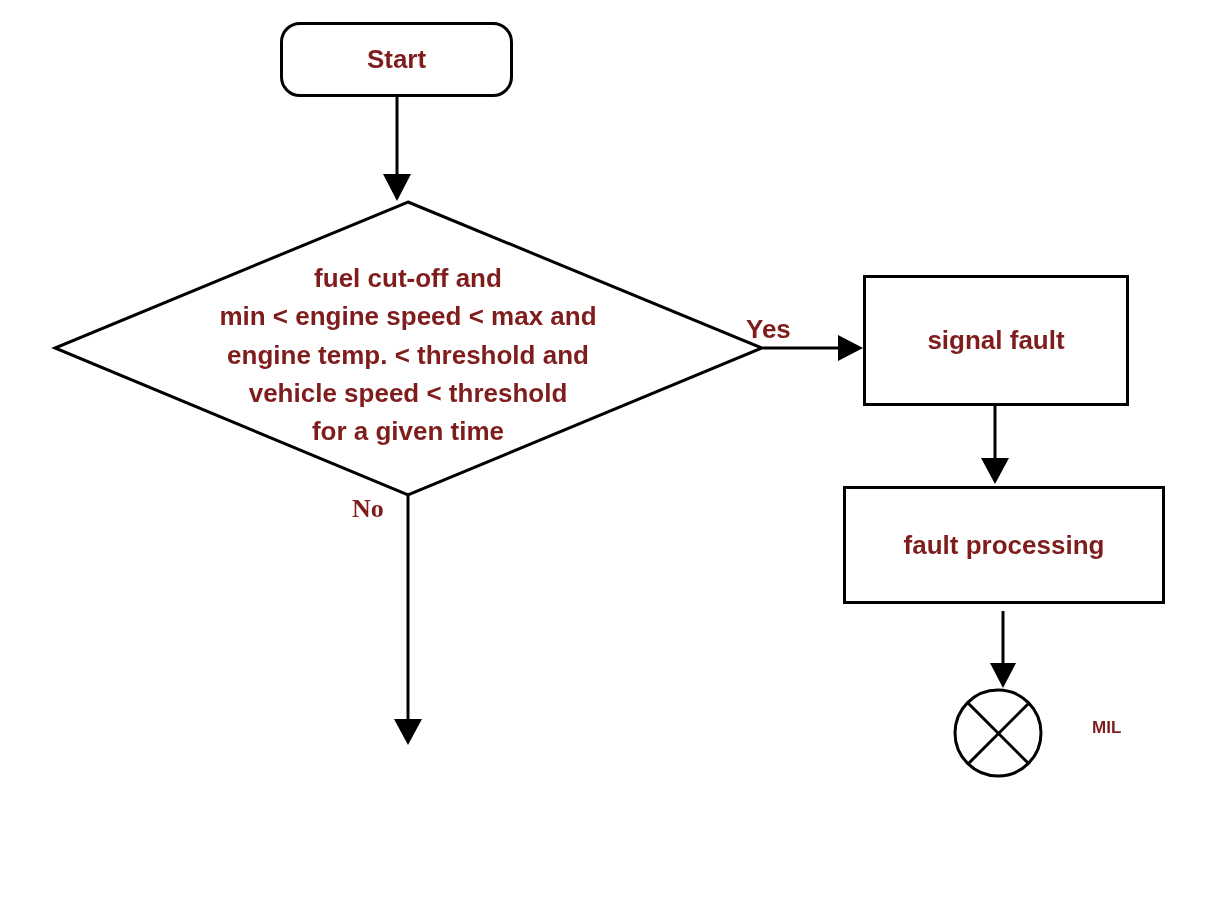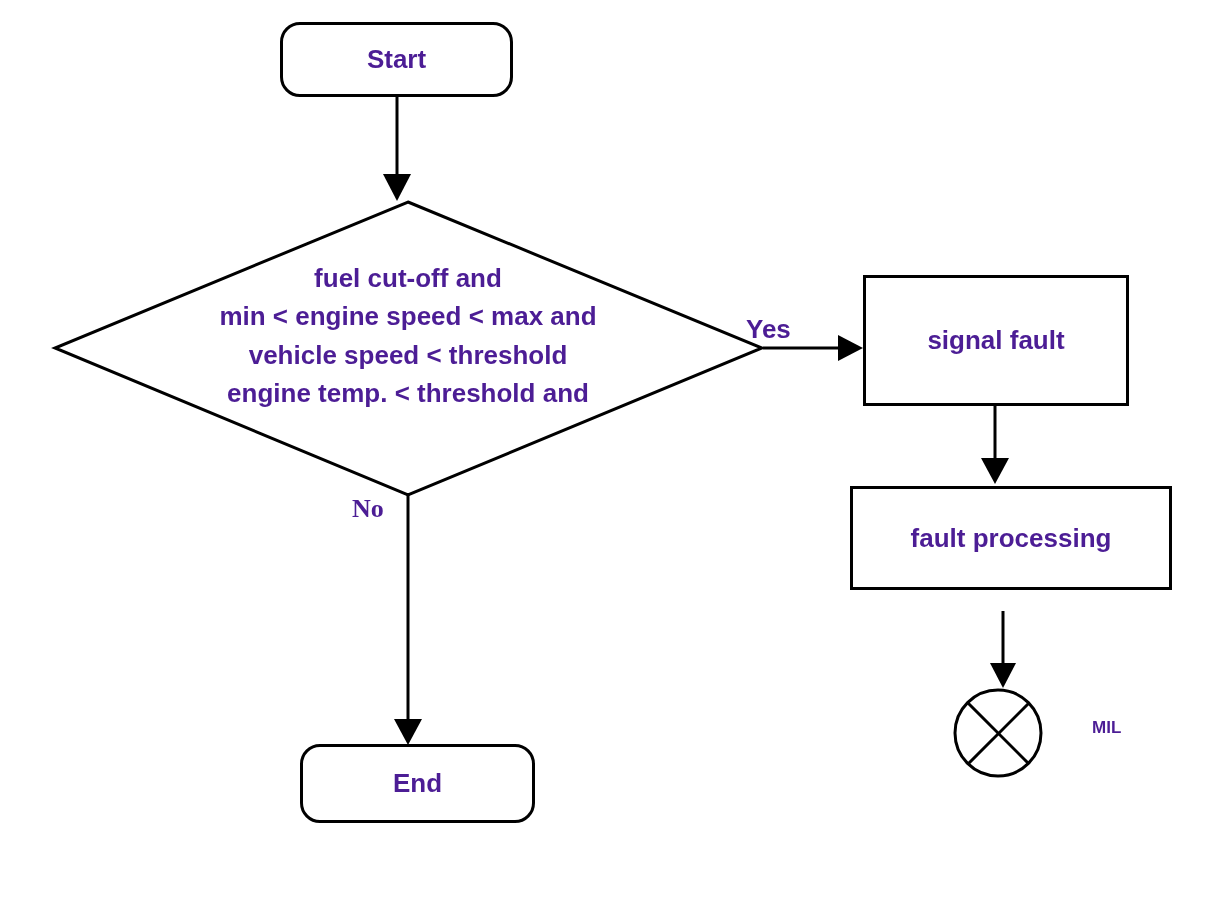--- a/index.html
+++ b/index.html
@@ -6,21 +6,21 @@
     margin: 0;
     padding: 0;
     background: #ffffff;
   }
   .canvas {
     position: relative;
     width: 1216px;
     height: 900px;
     background: #ffffff;
     font-family: "Liberation Sans", "DejaVu Sans", sans-serif;
-    color: #4c1d95;
+    color: #7f1d1d;
     overflow: hidden;
   }
   .layer {
     position: absolute;
     left: 0;
     top: 0;
   }
   .shape {
     fill: none;
     stroke: #000000;
@@ -100,34 +100,32 @@
     <line class="edge" x1="1029" y1="703" x2="968" y2="764"></line>
   </svg>
 
   <div class="box terminator" style="left:280px; top:22px; width:233px; height:75px;">
     <span>Start</span>
   </div>
 
   <div class="diamond-text">
     <div>fuel cut-off and</div>
     <div>min &lt; engine speed &lt; max and</div>
+    <div>engine temp. &lt; threshold and</div>
     <div>vehicle speed &lt; threshold</div>
-    <div>engine temp. &lt; threshold and</div>
+    <div>for a given time</div>
   </div>
 
   <div class="edge-label label-yes">Yes</div>
   <div class="edge-label label-no">No</div>
 
   <div class="box" style="left:863px; top:275px; width:266px; height:131px;justify-content:center;">
     <span>signal fault</span>
   </div>
 
-  <div class="box" style="left:843px; top:486px; width:322px; height:104px;margin-left:7px;">
+  <div class="box" style="left:843px; top:486px; width:322px; height:118px;">
     <span>fault processing</span>
   </div>
 
   <div class="edge-label label-mil">MIL</div>
 
-  <div class="box terminator" style="left:300px; top:744px; width:235px; height:79px;">
-    <span>End</span>
-  </div>
 
 </div>
 
 </body></html>

